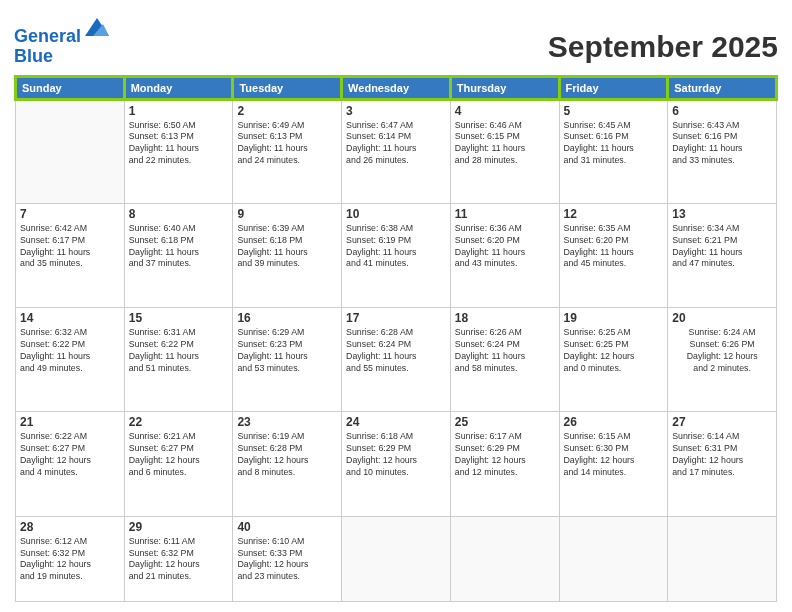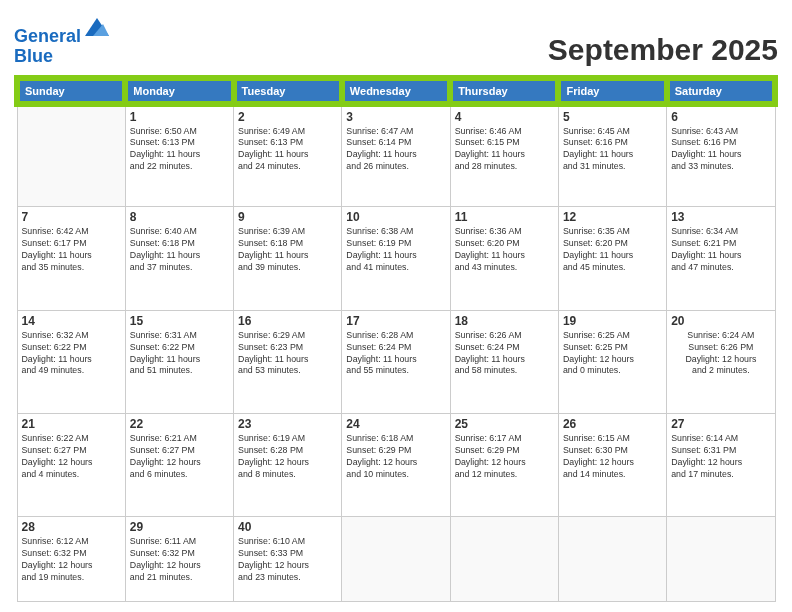--- a/index.html
+++ b/index.html
@@ -13,21 +13,21 @@
     .container {
       width: 792px;
       height: 612px;
       padding: 10px 14px 10px 14px;
       display: flex;
       flex-direction: column;
     }
     .header {
       display: flex;
       justify-content: space-between;
-      align-items: flex-end;
+      align-items: center;
       margin-bottom: 8px;
     }
     .logo {
       display: flex;
       align-items: center;
       margin-top: 4px;
     }
     .logo-text {
       font-size: 18px;
       font-weight: bold;
@@ -61,21 +61,21 @@
       flex: 1;
       font-size: 9.5px;
     }
     .calendar th {
       background-color: #3579c0;
       color: #fff;
       text-align: left;
       padding: 4px 5px;
       font-size: 11px;
       font-weight: bold;
-      border: 6px solid #84cc16;
+      border: 3px solid #84cc16;
     }
     .calendar td {
       border: 1px solid #ccc;
       vertical-align: top;
       padding: 3px 4px;
       width: 14.28%;
       height: 88px;
       color: #333;
     }
     .day-number {

